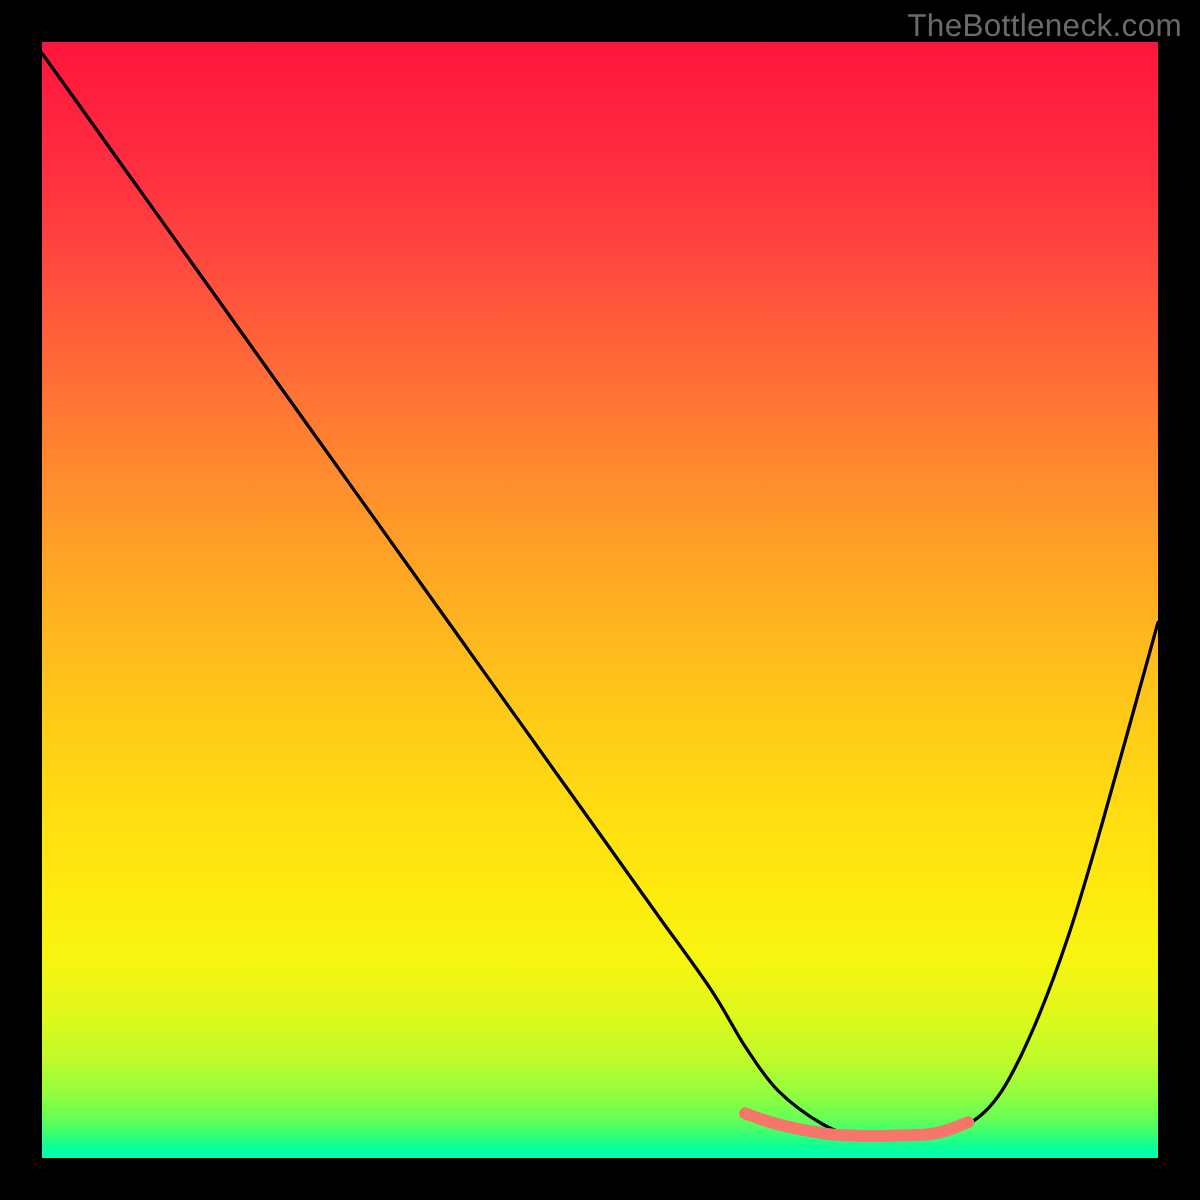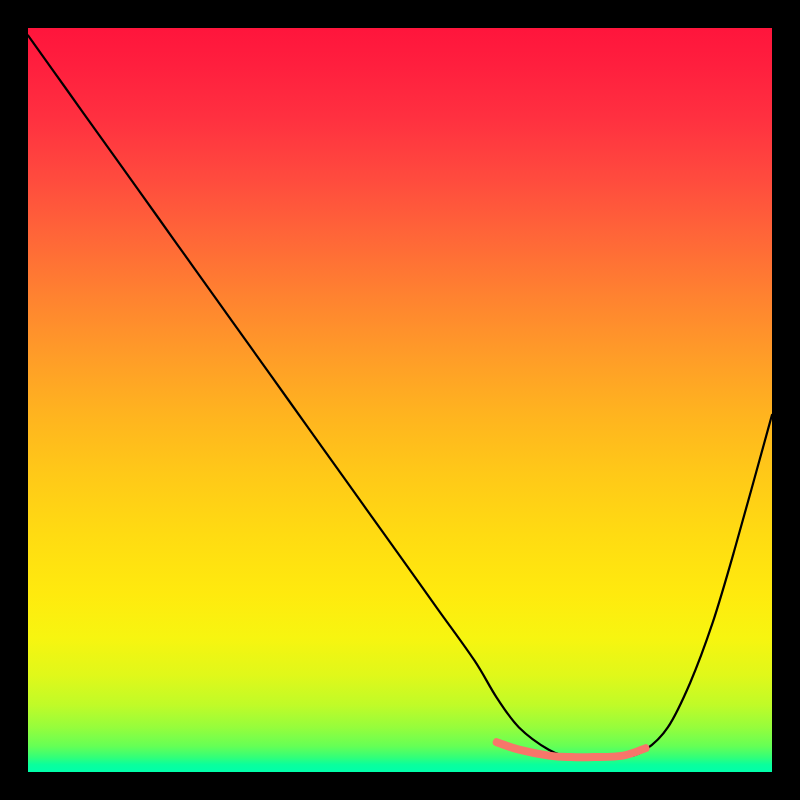--- a/index.html
+++ b/index.html
@@ -25,18 +25,19 @@
   #33ff78 98%,
   #0aff9c 99%,
   #00ffab 100%)
 }
 svg.curve{position:absolute;top:28px;left:28px;width:744px;height:744px;pointer-events:none}
 </style>
 </head>
 <body>
 
 <div class="container">
+  <div class="watermark">TheBottleneck.com</div>
   <div class="plot-area"></div>
   <svg class="curve" viewBox="0 0 744 744" preserveAspectRatio="none">
     <path fill="none" stroke="#000" stroke-width="2.2" stroke-linecap="round" stroke-linejoin="round" d="M 0.0 7.4 C 6.7 16.8, 23.8 40.8, 37.2 59.5 C 50.6 78.3, 61.0 92.9, 74.4 111.6 C 87.8 130.3, 98.2 144.9, 111.6 163.7 C 125.0 182.4, 135.4 197.0, 148.8 215.8 C 162.2 234.5, 172.6 249.1, 186.0 267.8 C 199.4 286.6, 209.8 301.2, 223.2 319.9 C 236.6 338.7, 247.0 353.3, 260.4 372.0 C 273.8 390.7, 284.2 405.3, 297.6 424.1 C 311.0 442.8, 321.4 457.4, 334.8 476.2 C 348.2 494.9, 358.6 509.5, 372.0 528.2 C 385.4 547.0, 395.8 561.6, 409.2 580.3 C 422.6 599.1, 435.7 616.3, 446.4 632.4 C 457.1 648.5, 460.7 657.5, 468.7 669.6 C 476.8 681.7, 481.7 690.0, 491.0 699.4 C 500.4 708.7, 511.4 716.3, 520.8 721.7 C 530.2 727.0, 535.1 727.8, 543.1 729.1 C 551.2 730.5, 556.1 729.1, 565.4 729.1 C 574.8 729.1, 585.8 730.5, 595.2 729.1 C 604.6 727.8, 609.5 727.0, 617.5 721.7 C 625.6 716.3, 631.8 711.4, 639.8 699.4 C 647.9 687.3, 654.1 673.5, 662.2 654.7 C 670.2 636.0, 676.4 619.3, 684.5 595.2 C 692.5 571.1, 696.1 558.3, 706.8 520.8 C 717.5 483.3, 737.3 411.0, 744.0 386.9 "></path>
     <path fill="none" stroke="#f7766a" stroke-width="8" stroke-linecap="round" stroke-linejoin="round" d="M 468.7 714.2 C 472.7 715.6, 481.7 719.3, 491.0 721.7 C 500.4 724.1, 511.4 726.3, 520.8 727.6 C 530.2 729.0, 535.1 728.9, 543.1 729.1 C 551.2 729.4, 556.1 729.4, 565.4 729.1 C 574.8 728.9, 585.8 729.2, 595.2 727.6 C 604.6 726.0, 613.5 721.5, 617.5 720.2 "></path>
   </svg>
 </div>
 
 </body></html>

